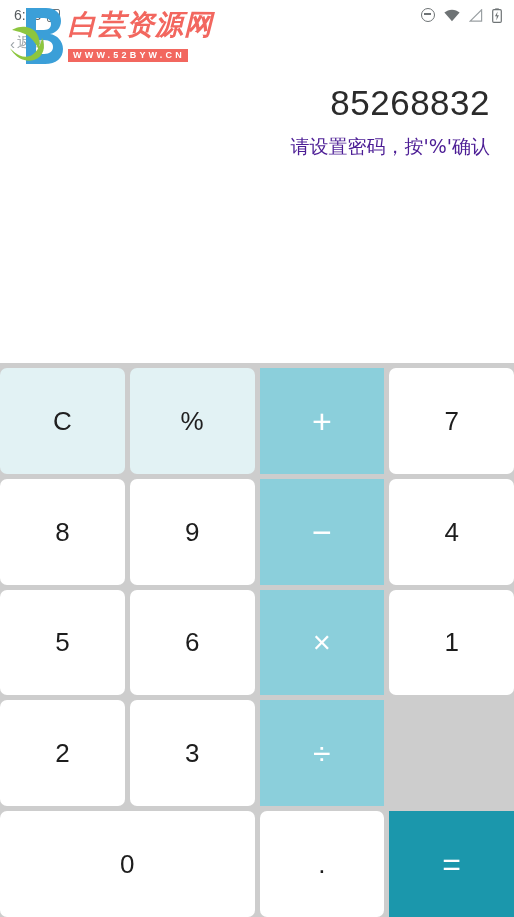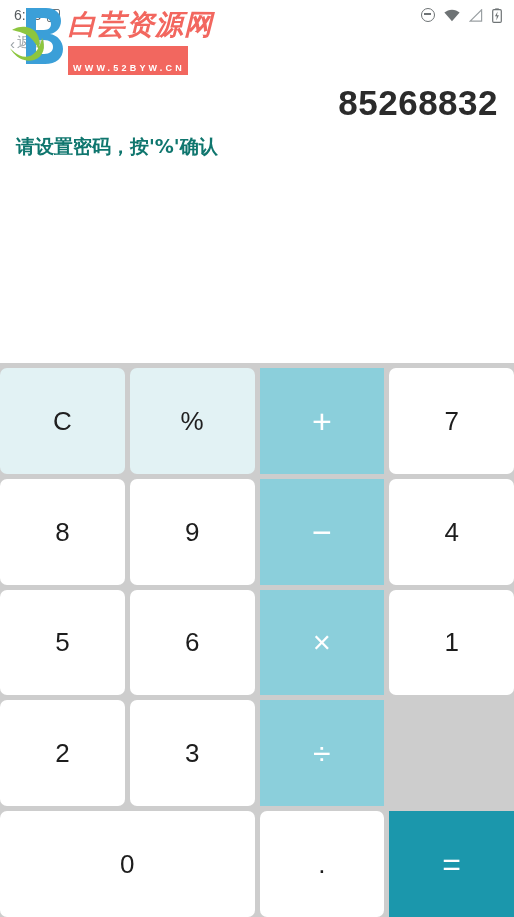--- a/index.html
+++ b/index.html
@@ -120,21 +120,21 @@
     -webkit-text-stroke: 1px #ffffff;
     paint-order: stroke fill;
   }
   .wm-sub {
     margin-top: 2px;
     background: #f2675f;
     color: #ffffff;
     font-size: 9px;
     font-weight: bold;
     letter-spacing: 3.2px;
-    padding: 17px 3px 1px 5px;
+    padding: 1px 3px 1px 5px;
     display: inline-block;
     line-height: 11px;
     white-space: nowrap;
   }
 
   
   .back-hint {
     position: absolute;
     left: 10px;
     top: 34px;
@@ -148,41 +148,40 @@
   .back-hint .chev {
     font-size: 15px;
     line-height: 1;
   }
 
   
   .display {
     flex: 1 1 auto;
     position: relative;
     background: #ffffff;
-    padding: 0 16px;
+    padding: 0 24px;
     box-sizing: border-box;
     display: flex;
     flex-direction: column;
-    font-weight: bold;
   }
   .display-value {
     margin-top: 52px;
     text-align: right;
     font-size: 35px;
     color: #2b2b2b;
     line-height: 42px;
     letter-spacing: 0.5px;
     min-height: 42px;
     word-break: break-all;
   }
   .display-hint {
     margin-top: 9px;
-    text-align: left;
+    text-align: right;
     font-size: 19px;
-    color: #0f766e;
+    color: #4c1d95;
     line-height: 26px;
     font-family: "DejaVu Sans", sans-serif;
   }
 
   
   .keypad {
     flex: 0 0 554px;
     background: #cdcdcd;
     display: grid;
     grid-template-columns: repeat(4, 1fr);

